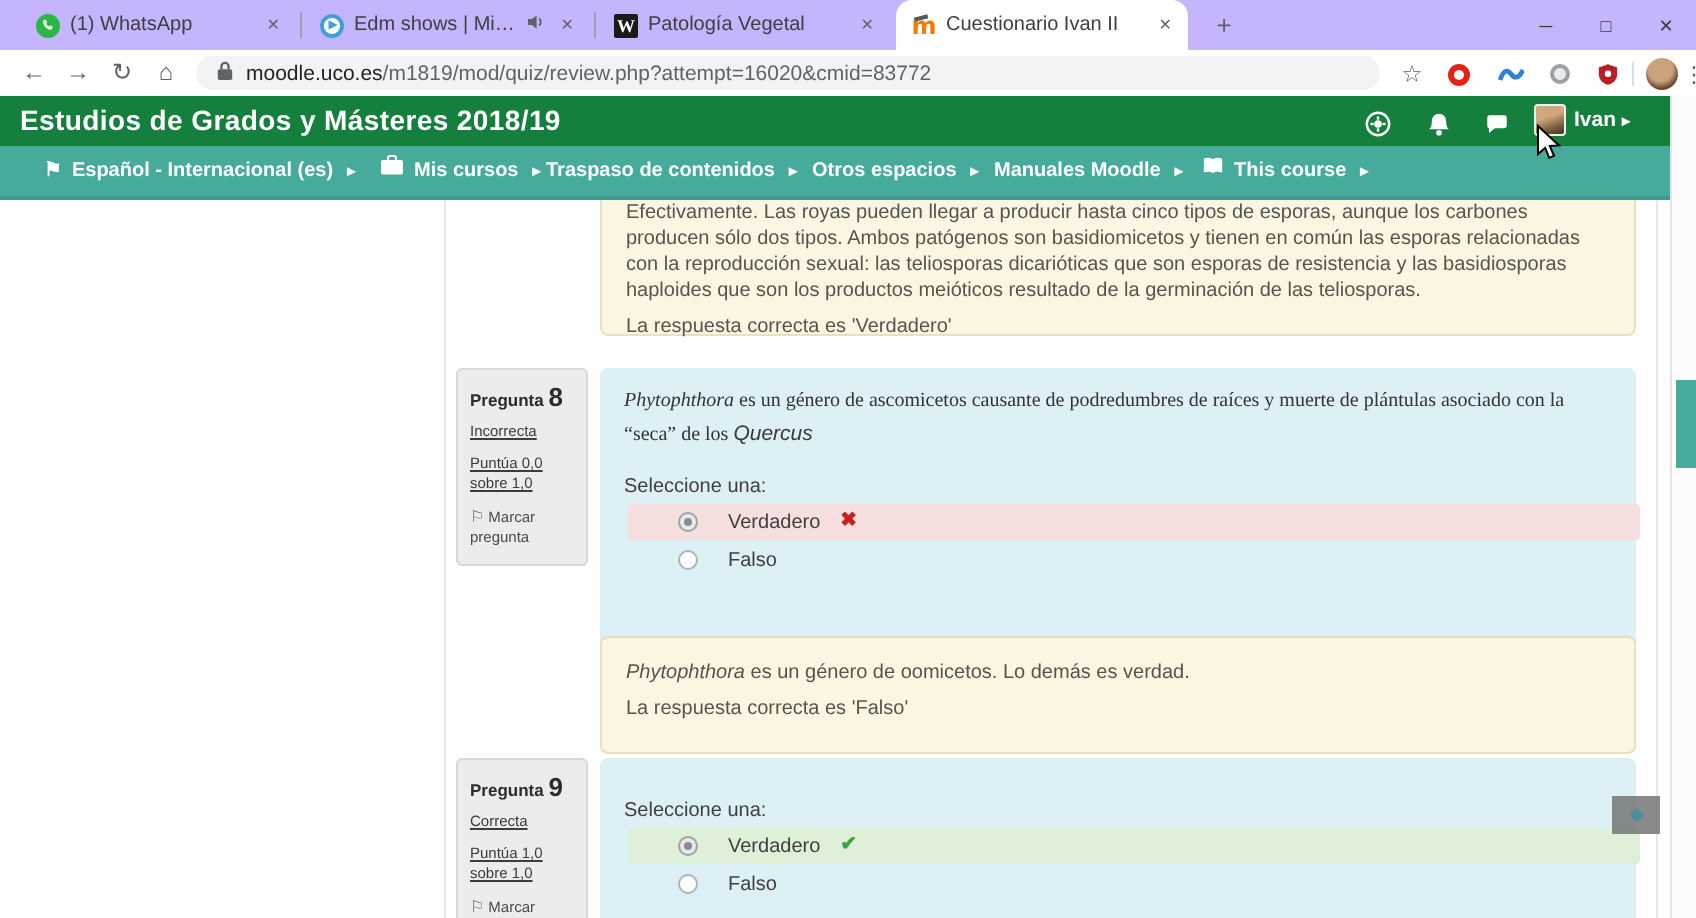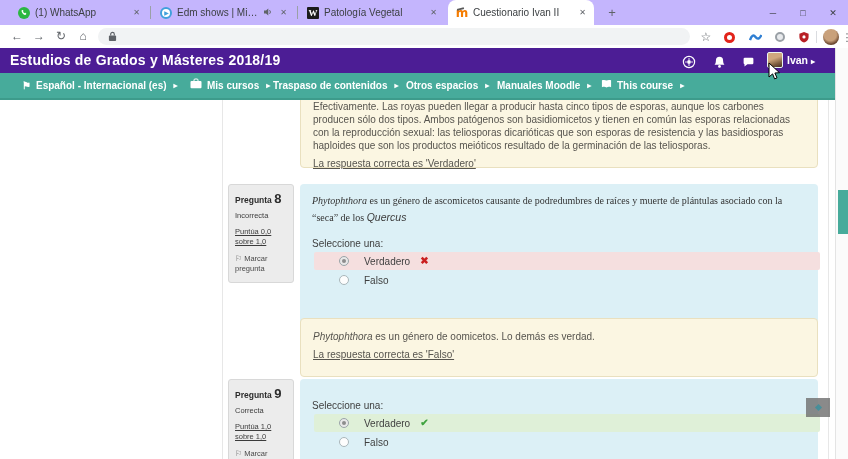--- a/index.html
+++ b/index.html
@@ -31,43 +31,43 @@
   .url .path { color: #5f6368; }
   .abar-icon { position: absolute; top: 4px; width: 16px; height: 16px; display: flex; align-items: center; justify-content: center; }
   .star { color: #5f6368; font-size: 12px; }
   .ext-ring { width: 11px; height: 11px; border: 3px solid #e2231a; border-radius: 50%; }
   .ext-gray { width: 10px; height: 10px; border: 2px solid #9aa0a6; border-radius: 50%; background: #e8eaed; }
   .abar-sep { position: absolute; left: 816px; top: 6px; width: 1px; height: 12px; background: #dadce0; }
   .avatar-b { width: 16px; height: 16px; border-radius: 50%; background: radial-gradient(circle at 45% 35%, #c9a17b 0 45%, #6e4a32 70%, #3f2a1c); }
   .dots { color: #5f6368; font-size: 11px; letter-spacing: 0; }
 
   
-  .mheader { position: absolute; left: 0; top: 48px; width: 835px; height: 25px; background: #4c1d95; z-index: 6; }
+  .mheader { position: absolute; left: 0; top: 48px; width: 835px; height: 25px; background: #15803d; z-index: 6; }
   .site-title { position: absolute; left: 10px; top: 0; line-height: 25px; color: #fff; font-size: 14px; font-weight: bold; letter-spacing: .2px; }
   .hicon { position: absolute; top: 55px; width: 14px; height: 14px; display: flex; align-items: center; justify-content: center; z-index: 7; }
   .avatar-m { position: absolute; left: 767px; top: 52px; width: 16px; height: 16px; border-radius: 2px; background: linear-gradient(160deg,#cfa87e 0 40%,#7a5a3e 75%,#463122); border: 1px solid #e9f4f1; z-index: 7; }
   .username { position: absolute; left: 787px; top: 48px; line-height: 25px; color: #fff; font-size: 10.5px; font-weight: bold; z-index: 7; }
   .caret { font-size: 8px; color: #fff; margin-left: 3px; }
 
   .mnav { position: absolute; left: 0; top: 73px; width: 835px; height: 27px; background: #47ab9b; border-bottom: 2px solid #3d9b8b; z-index: 6; }
   .mnav-item { position: absolute; top: 0; height: 25px; line-height: 25px; color: #fff; font-size: 10px; font-weight: bold; white-space: nowrap; display: flex; align-items: center; gap: 5px; }
   .mnav-item .caret { margin-left: 2px; }
   .nav-flag { font-size: 10px; color: #fff; }
 
   
   .divider-v { position: absolute; top: 100px; bottom: 0; width: 1px; background: #e7e7e7; z-index: 1; }
 
   .fbox { position: absolute; left: 300px; width: 518px; background: #fbf6e2; border: 1px solid #e9e0bf; border-radius: 4px; padding: 11px 12px 8px; font-size: 10px; line-height: 13px; color: #56544e; font-family: "Liberation Sans", sans-serif; z-index: 2; }
-  .fbox .answerline { margin-top: 5px; text-decoration: underline; }
+  .fbox .answerline { margin-top: 5px; }
   .fbox i { font-style: italic; }
 
   .qinfo { position: absolute; left: 228px; width: 66px; background: #ececec; border: 1px solid #d8d8d8; border-radius: 3px; padding: 6px 4px 6px 6px; font-size: 7.5px; color: #3c3c3c; z-index: 2; }
   .qinfo .qlabel { font-weight: bold; font-size: 8.5px; color: #2c2c2c; }
   .qinfo .qnum { font-size: 13px; font-weight: bold; }
-  .qinfo .qstatus { margin-top: 5px; }
+  .qinfo .qstatus { margin-top: 5px; text-decoration: underline; }
   .qinfo .qgrade { margin-top: 7px; line-height: 10px; text-decoration: underline; }
   .qinfo .qflag { margin-top: 7px; line-height: 10px; color: #4a4a4a; }
   .qinfo .flagicon { font-size: 8px; color: #6a6a6a; margin-right: 2px; }
 
   .qbox { position: absolute; left: 300px; width: 518px; background: #dcf0f6; border-radius: 4px; padding: 9px 12px; z-index: 2; }
   .qtext { font-family: "Liberation Serif", serif; font-size: 10px; line-height: 16px; color: #333; }
   .qtext .lat { font-style: italic; }
   .qtext .lat-sans { font-style: italic; font-family: "Liberation Sans", sans-serif; font-size: 10.5px; color: #3a3a3a; }
   .prompt { font-size: 10px; color: #3f3f3f; margin-top: 12px; margin-bottom: 3px; }
   .opt { display: flex; align-items: center; height: 18px; margin: 1px 0 1px 2px; padding-left: 25px; border-radius: 2px; font-size: 10px; color: #3f3f3f; width: 506px; }
@@ -145,20 +145,21 @@
     <span class="navglyph" style="left:30px">→</span>
     <span class="navglyph" style="left:52px">↻</span>
     <span class="navglyph" style="left:74px">⌂</span>
     <div class="urlpill">
       <span>
         <svg width="9" height="11" viewBox="0 0 10 12">
             <rect x="1" y="5" width="8" height="6" rx="1" fill="#5f6368"></rect>
             <path d="M3 5V3.5a2 2 0 0 1 4 0V5" fill="none" stroke="#5f6368" stroke-width="1.3"></path>
           </svg>
       </span>
+      <span class="url"><span class="dom">moodle.uco.es</span><span class="path">/m1819/mod/quiz/review.php?attempt=16020&amp;cmid=83772</span></span>
     </div>
     <span class="abar-icon star" style="left:698px">☆</span>
     <span class="abar-icon" style="left:721px">
         <span class="ext-ring"></span>
       </span>
     <span class="abar-icon" style="left:747px">
       <svg width="13" height="9" viewBox="0 0 13 9">
           <path d="M1 7 Q3.5 0 6.5 4 T12.5 2" stroke="#2f7fd3" stroke-width="2.4" fill="none"></path>
         </svg>
     </span>

